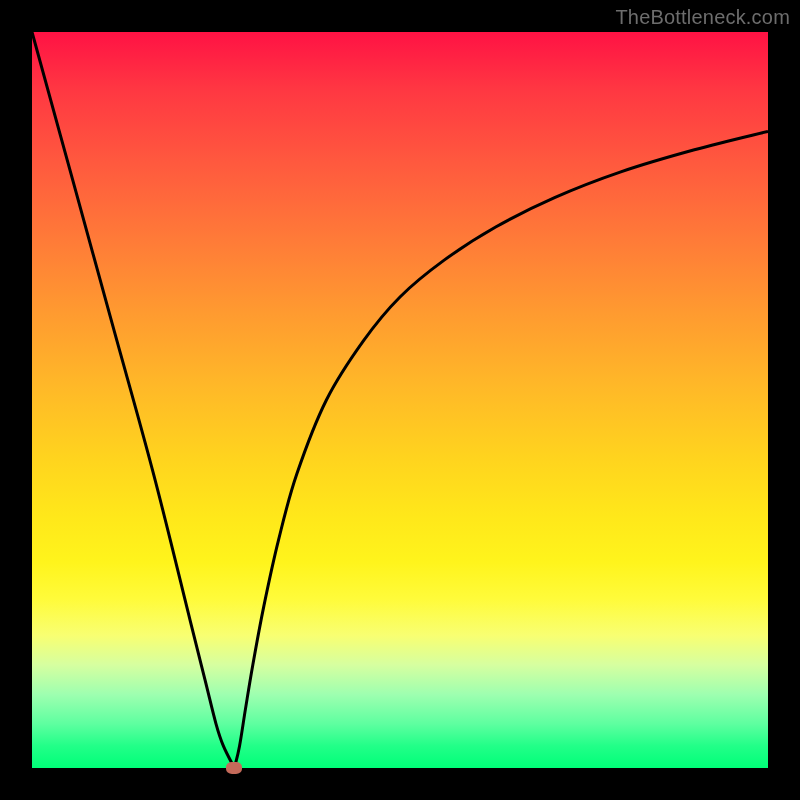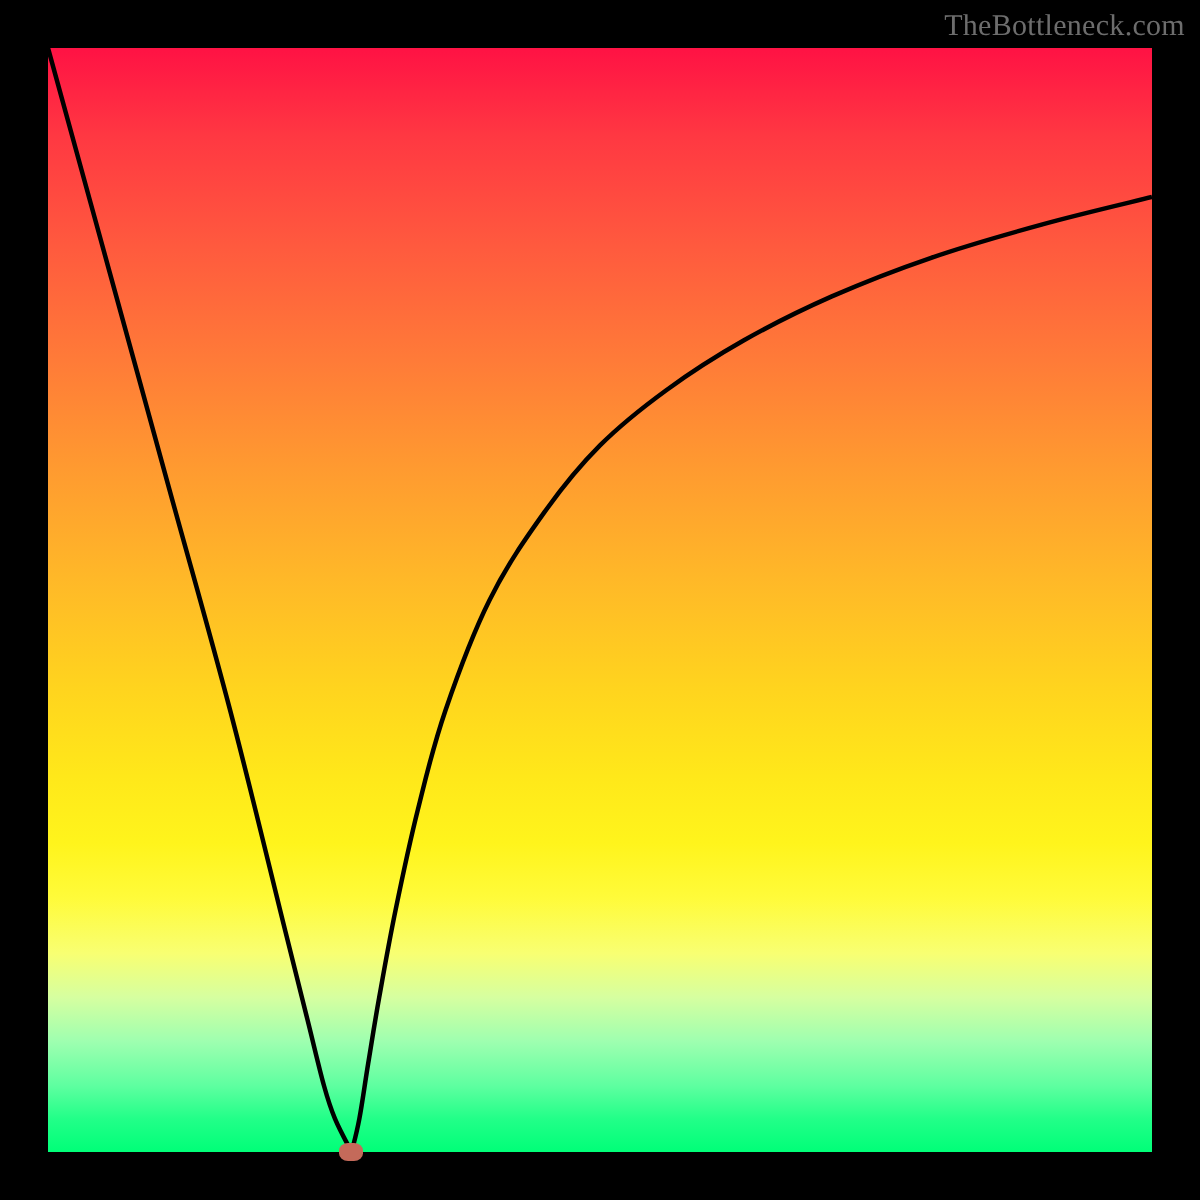--- a/index.html
+++ b/index.html
@@ -54,21 +54,21 @@
     width: 16px;
     height: 12px;
     background: #c46a5a;
     border-radius: 6px / 5px;
     transform: translate(-50%, -50%);
   }
   .watermark {
     position: absolute;
     top: 6px;
     right: 10px;
-    font-family: Liberation Serif, serif;
+    font-family: Liberation Sans, sans-serif;
     font-size: 20px;
     color: #6d6d6d;
     letter-spacing: 0.2px;
   }
 </style>
 </head>
 <body>
 
 <div class="frame">
 

